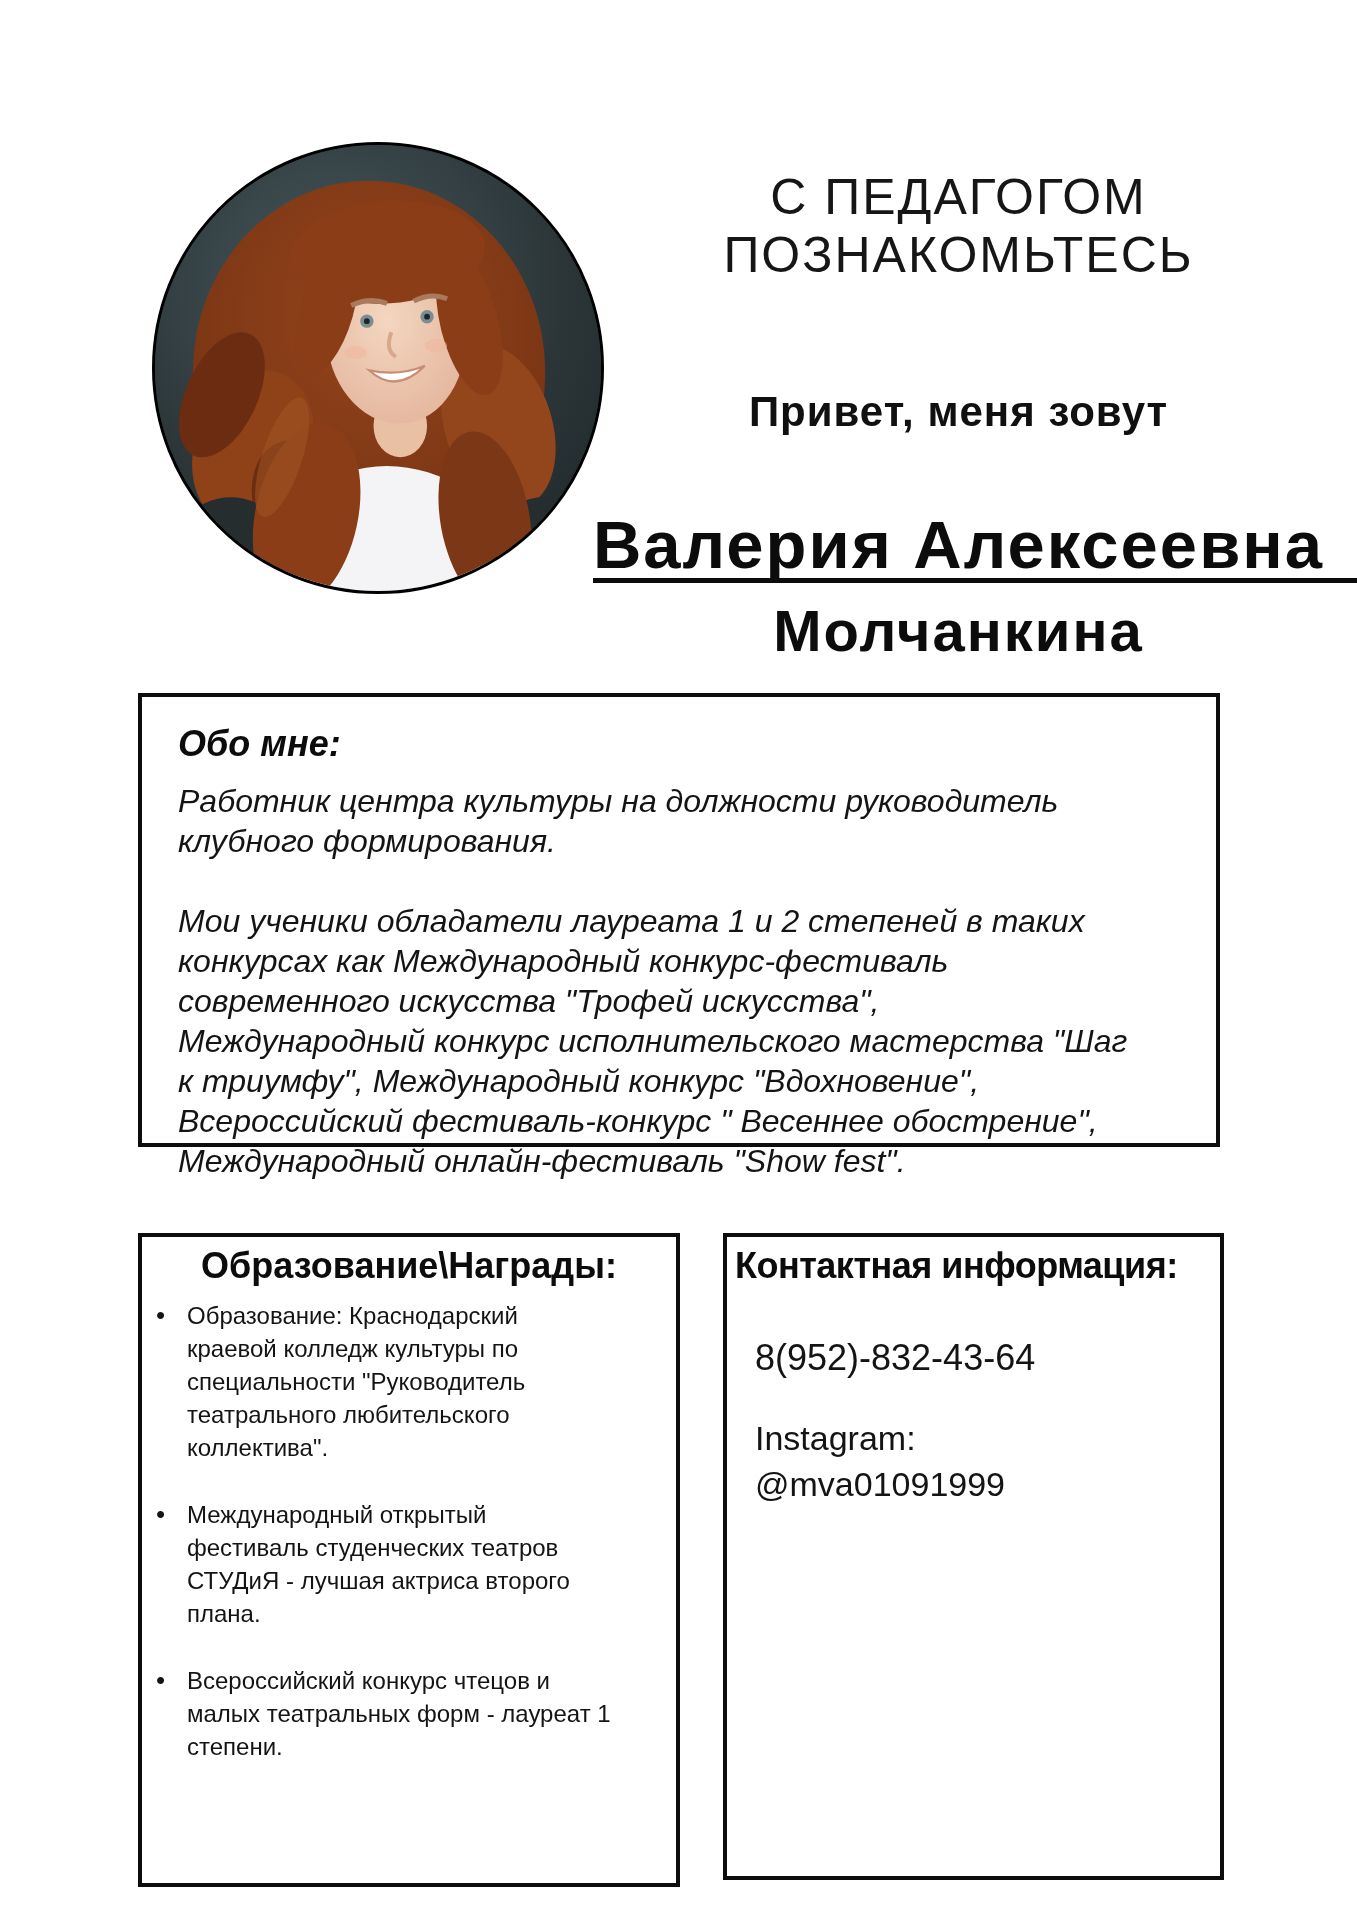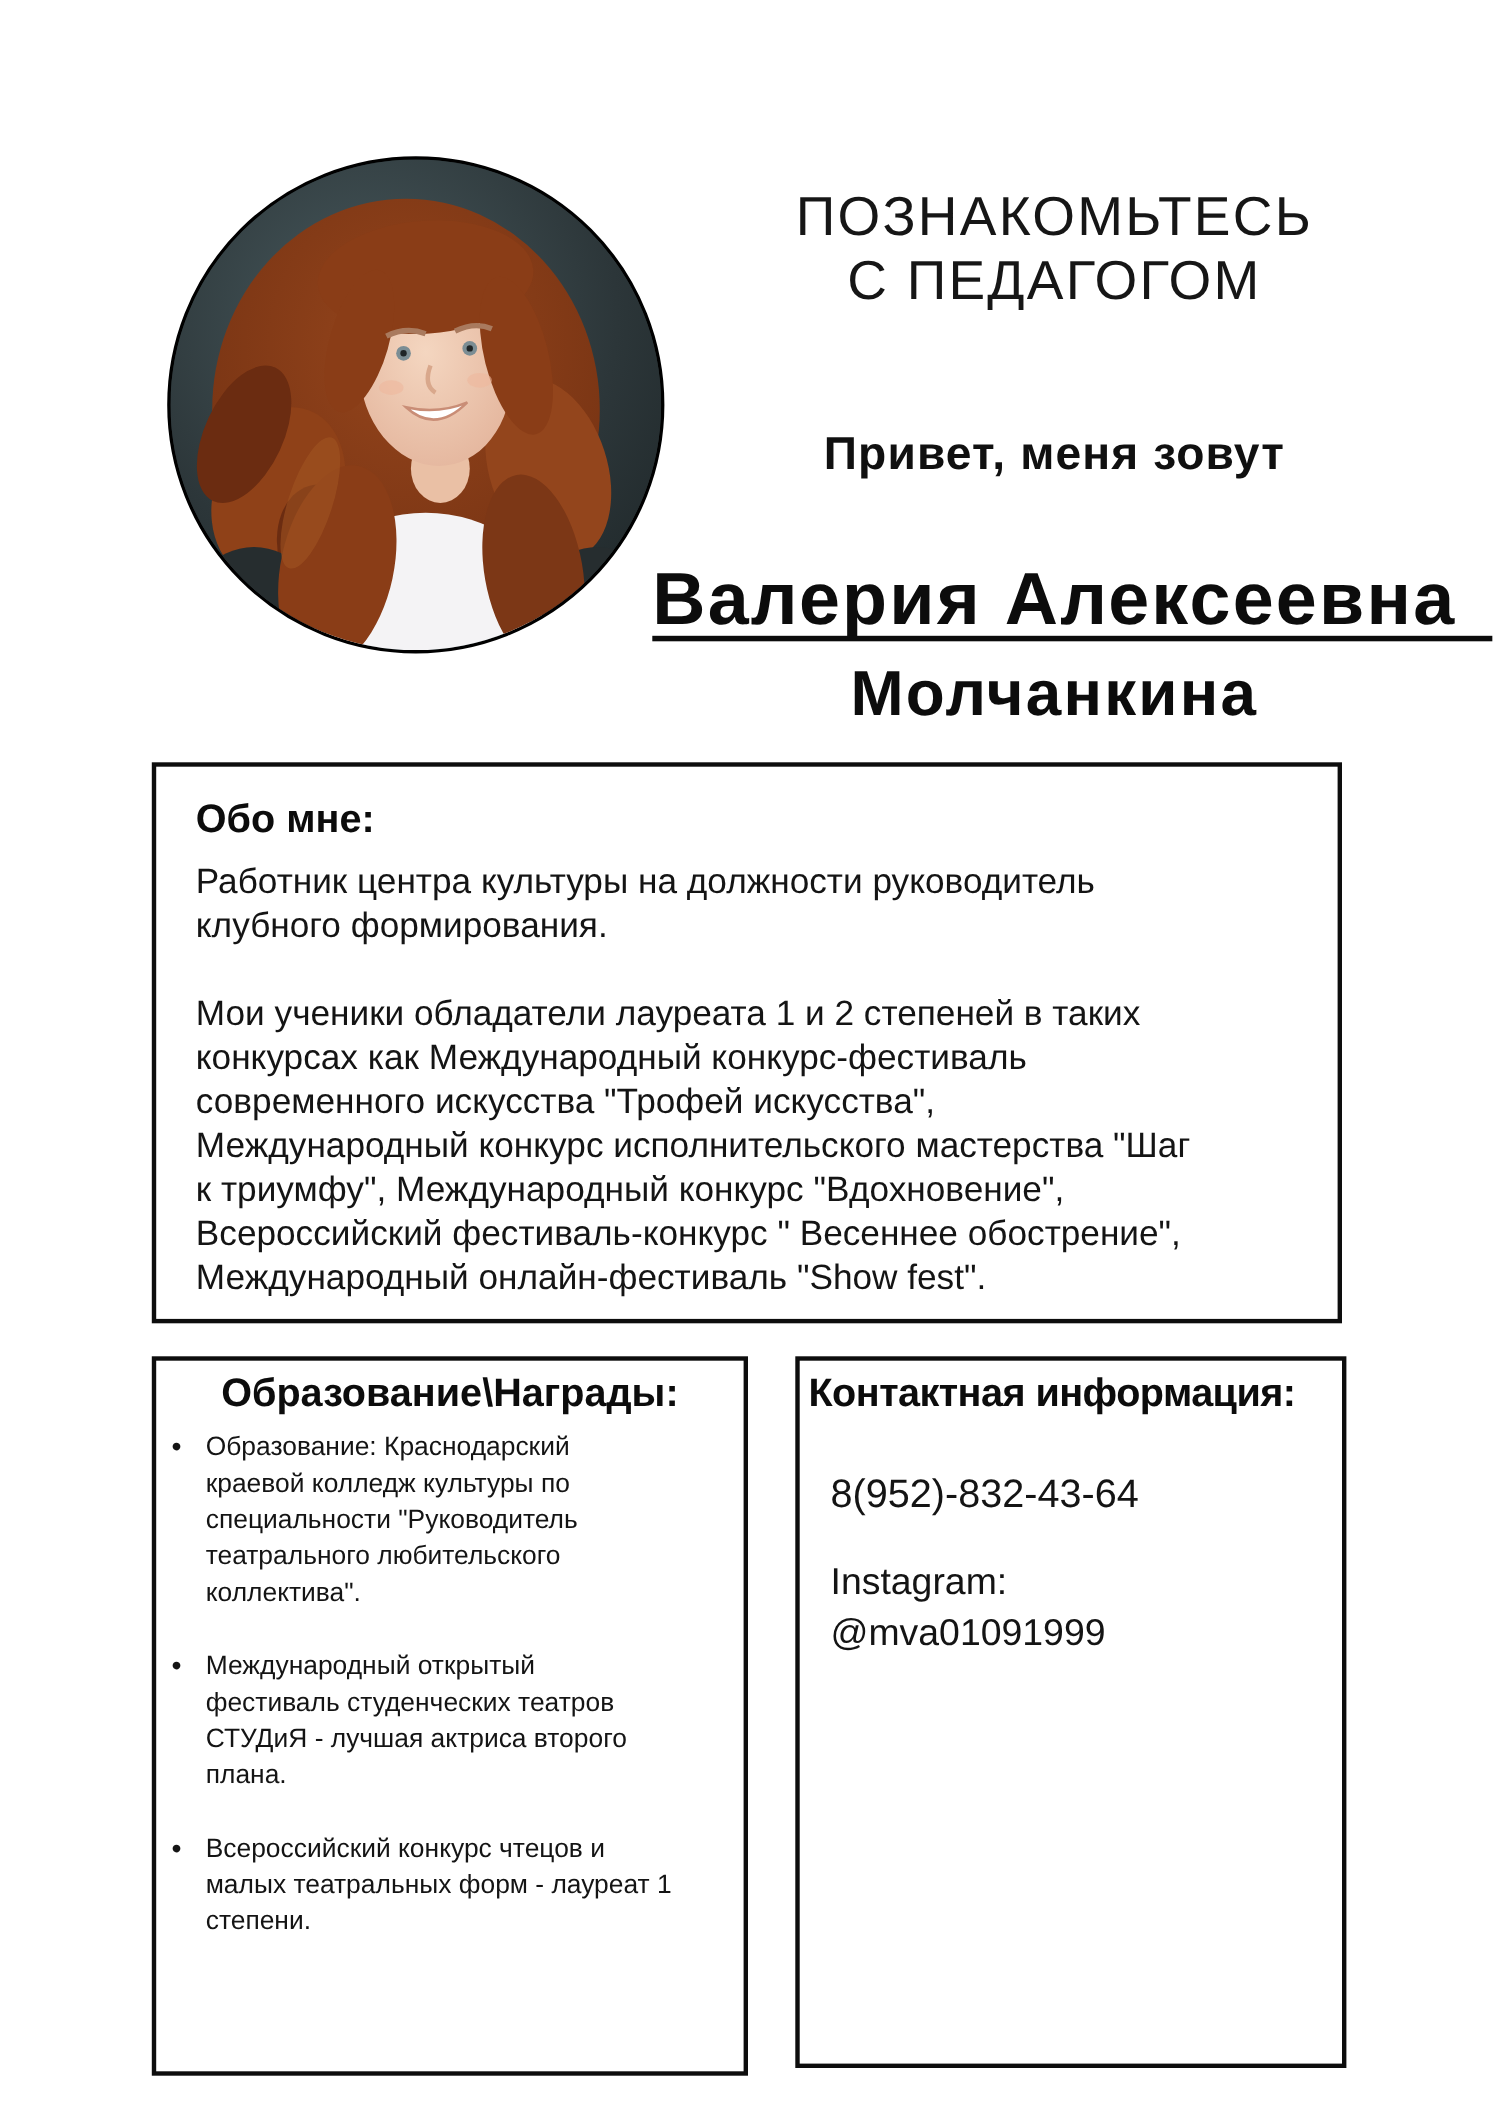--- a/index.html
+++ b/index.html
@@ -81,21 +81,21 @@
     letter-spacing: 2px;
     color: #0c0c0c;
   }
 
   
   .box {
     position: absolute;
     border: 4px solid #0d0d0d;
     background: #ffffff;
   }
-  .about-box  { left: 138px; top: 693px;  width: 1082px; height: 510px; }
+  .about-box  { left: 138px; top: 693px;  width: 1082px; height: 454px; font-style: italic; }
   .edu-box    { left: 138px; top: 1233px; width: 542px;  height: 654px; }
   .contact-box{ left: 723px; top: 1233px; width: 501px;  height: 647px; }
 
   .box-heading {
     position: absolute;
     font-size: 36px;
     font-weight: 700;
     color: #0c0c0c;
     white-space: nowrap;
   }
@@ -204,22 +204,22 @@
       <circle cx="122" cy="77" r="1.3" fill="#1f2527"></circle>
       <path d="M106,84 Q103,92 108,95" stroke="#d9a88c" stroke-width="1.8" fill="none"></path>
       <path d="M96,101 Q108,112 121,99 Q109,104 96,101 Z" fill="#ffffff" stroke="#c98d76" stroke-width="1"></path>
       <ellipse cx="90" cy="93" rx="5" ry="3" fill="#efb79c" opacity="0.6"></ellipse>
       <ellipse cx="126" cy="90" rx="5" ry="3" fill="#efb79c" opacity="0.6"></ellipse>
     </svg>
   </div>
 
   <div class="intro-col">
     <div class="page-title">
+      <span style="display:block">С ПЕДАГОГОМ</span>
       <span style="display:block">ПОЗНАКОМЬТЕСЬ</span>
-      <span style="display:block">С ПЕДАГОГОМ</span>
     </div>
     <div class="greeting">Привет, меня зовут</div>
     <div class="name-line-1">Валерия Алексеевна</div>
     <div class="name-line-2">Молчанкина</div>
   </div>
   <div class="name-underline"></div>
 
   <div class="box about-box">
     <div class="box-heading about-heading">Обо мне:</div>
     <div class="about-para about-para-1">Работник центра культуры на должности руководитель

